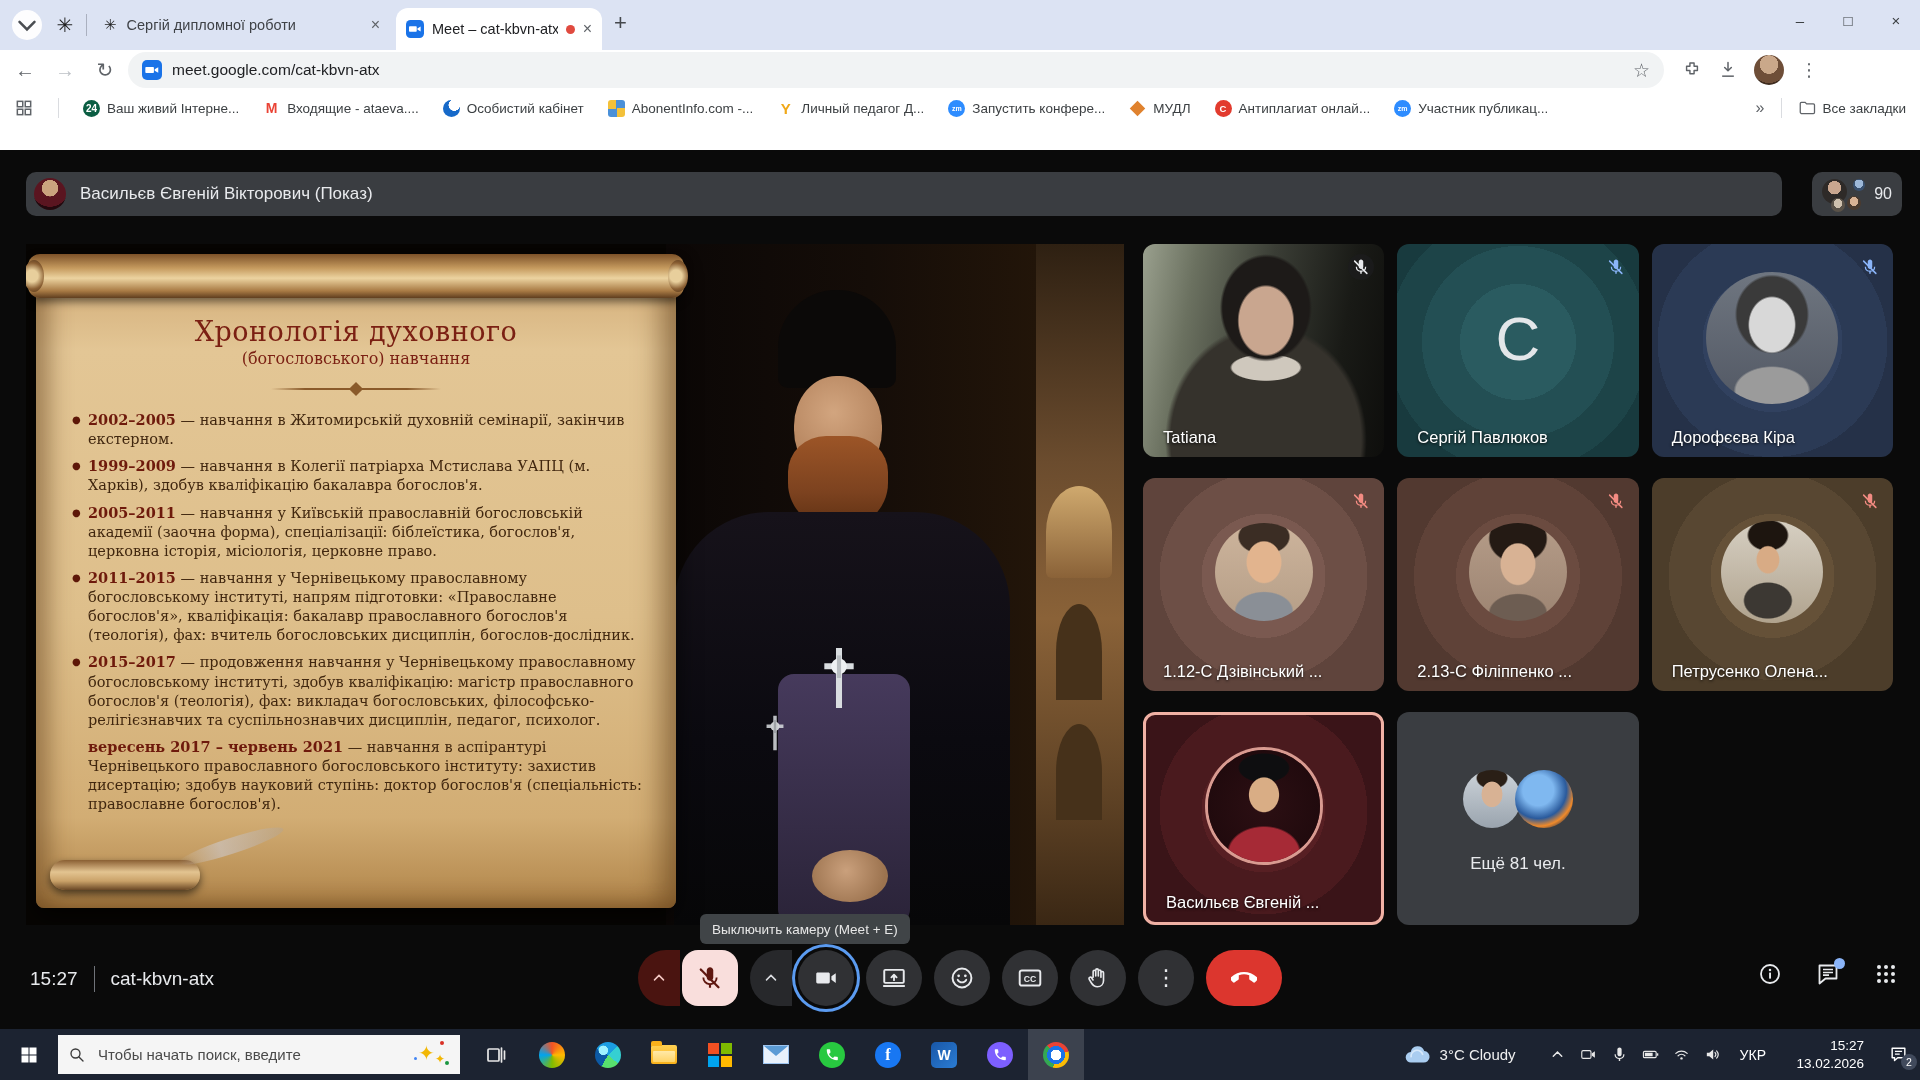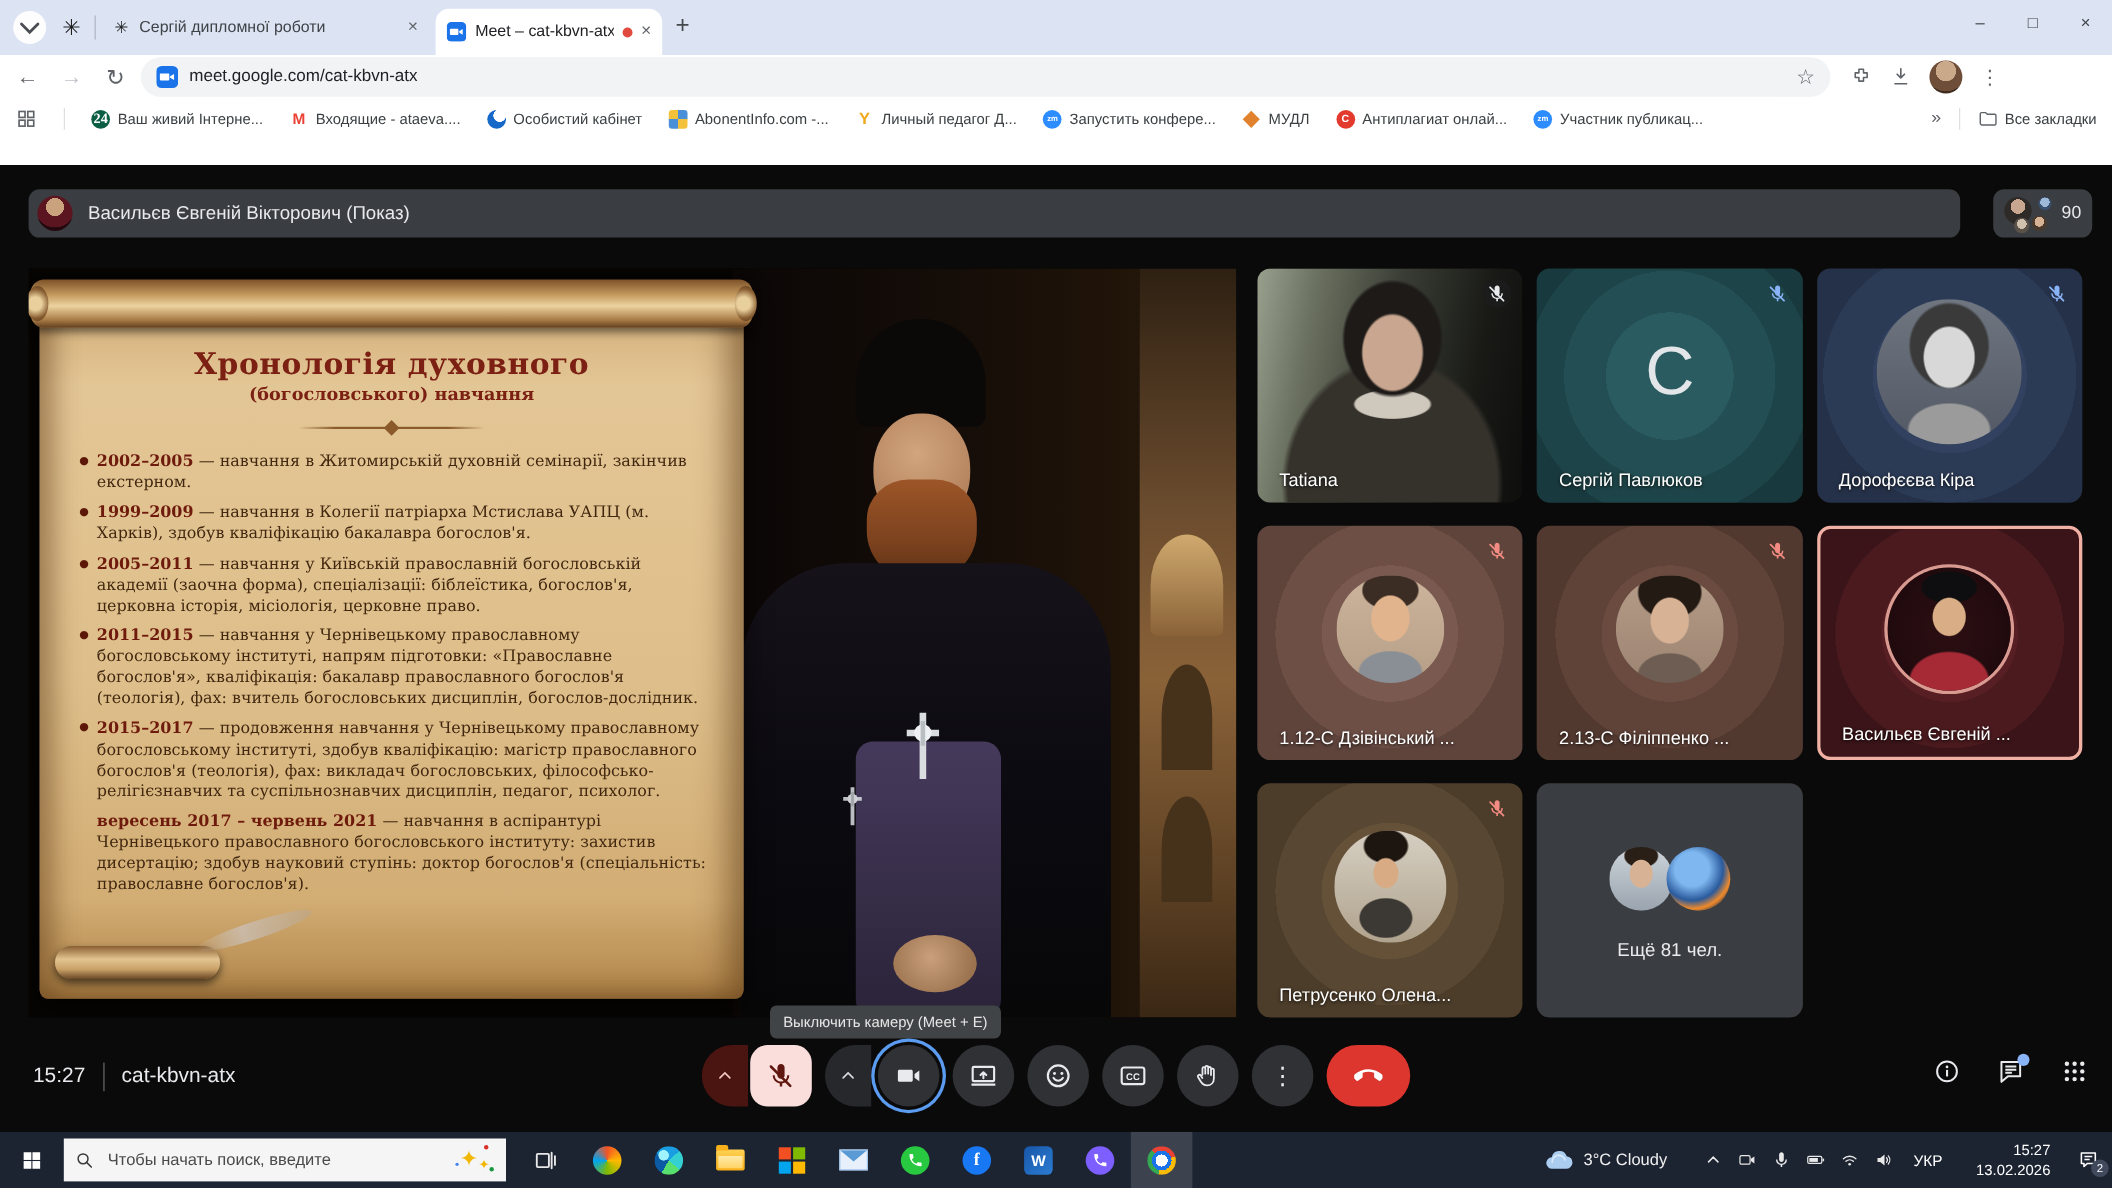--- a/index.html
+++ b/index.html
@@ -36,21 +36,21 @@
   .kebab{font-size:18px;color:#5f6368;}
 
   
   .bookmarks{position:absolute;left:0;top:90px;width:1920px;height:60px;background:#fff;}
   .bmrow{display:flex;align-items:center;height:36px;padding:0 14px;gap:24px;}
   .bm{display:flex;align-items:center;gap:7px;font-size:13.5px;color:#3c4043;white-space:nowrap;}
   .vsep{width:1px;height:20px;background:#dadce0;}
   .bmright{margin-left:auto;display:flex;align-items:center;gap:16px;}
   .ovf{font-size:16px;color:#5f6368;}
   .fi{width:17px;height:17px;border-radius:50%;display:flex;align-items:center;justify-content:center;font-weight:bold;color:#fff;flex:0 0 auto;}
-  .fi24{background:#0b5e43;font-size:13px;font-family:Liberation Serif, serif;}
+  .fi24{background:#0b5e43;font-size:10px;}
   .figm{background:none;color:#ea4335;font-size:14px;border-radius:0;}
   .fikab{background:radial-gradient(circle at 66% 30%,#fff 0 34%,#1669c9 36%);}
   .fiabo{border-radius:3px;background:conic-gradient(#4a90d9 0 25%,#f3c13a 0 50%,#4a90d9 0 75%,#f3c13a 0);}
   .fiY{background:none;color:#f0a818;font-size:15px;border-radius:0;}
   .fizm{background:#2d8cff;font-size:7px;}
   .fimudl{border-radius:2px;background:none;}
   .fimudl i{display:block;width:11px;height:11px;background:#e0822e;transform:rotate(45deg);}
   .fianti{background:#e23b2e;font-size:9.5px;}
 
   
@@ -69,21 +69,21 @@
 
   
   .slide{position:absolute;left:26px;top:94px;width:1098px;height:681px;background:#070503;overflow:hidden;}
   .parch{position:absolute;left:10px;top:16px;width:640px;height:648px;border-radius:8px;
     background:linear-gradient(180deg,#c49a62 0%,#d9b784 7%,#e3c695 14%,#debf8b 55%,#d2ad74 86%,#b08449 100%);
     box-shadow:inset 14px 0 22px rgba(90,55,20,.45), inset -16px 0 26px rgba(90,55,20,.5), 0 8px 24px rgba(0,0,0,.7);}
   .roll{position:absolute;left:-8px;top:-6px;width:656px;height:44px;border-radius:12px;
     background:linear-gradient(180deg,#7c5128 0%,#c59a5e 32%,#ecd3a0 55%,#a87a44 84%,#5f3e1f 100%);box-shadow:0 4px 8px rgba(0,0,0,.5);}
   .roll i{position:absolute;top:6px;width:20px;height:32px;border-radius:50%;background:radial-gradient(circle at 40% 50%,#e8cf9c 0 30%,#8a5f33 65%,#4a2f15);}
   .roll i.l{left:-4px;} .roll i.r{right:-4px;}
-  .stitle{position:absolute;left:0;top:56px;width:100%;text-align:center;font-family:"DejaVu Serif",serif;color:#7b2013;font-weight:bold;}
+  .stitle{position:absolute;left:0;top:56px;width:100%;text-align:center;font-family:"DejaVu Serif",serif;color:#7b2013;font-weight:normal;}
   .stitle .l1{font-size:27px;letter-spacing:.5px;}
   .stitle .l2{font-size:16px;margin-top:2px;}
   .orn{position:absolute;left:50%;top:128px;transform:translateX(-50%);width:170px;height:10px;
     background:linear-gradient(90deg,transparent,#8a5a2a 20%,#8a5a2a 80%,transparent);height:2px;}
   .orn:after{content:"";position:absolute;left:50%;top:-4px;width:10px;height:10px;transform:translateX(-50%) rotate(45deg);background:#8a5a2a;}
   .bullets{position:absolute;left:36px;top:150px;width:574px;font-family:"DejaVu Serif",serif;font-size:14.5px;line-height:1.32;color:#41270f;}
   .bi{display:flex;margin-bottom:7px;}
   .dot{width:16px;flex:0 0 16px;color:#5d1708;font-size:10px;padding-top:3px;}
   .yr{font-weight:bold;color:#6e1a0c;}
   .bi.nodot{padding-left:16px;}
@@ -612,32 +612,32 @@
       </div>
       <div class="tile t5">
         <span class="pav"></span>
         <span class="mic">
             <svg>
               <use href="#i-micoff"></use>
             </svg>
           </span>
         <span class="tname">2.13-С Філіппенко ...</span>
       </div>
+      <div class="tile t6">
+        <span class="pav"></span>
+        <span class="mic">
+            <svg>
+              <use href="#i-micoff"></use>
+            </svg>
+          </span>
+        <span class="tname">Петрусенко Олена...</span>
+      </div>
       <div class="tile t7">
         <span class="pav"></span>
         <span class="tname">Васильєв Євгеній ...</span>
-      </div>
-      <div class="tile t6">
-        <span class="pav"></span>
-        <span class="mic">
-            <svg>
-              <use href="#i-micoff"></use>
-            </svg>
-          </span>
-        <span class="tname">Петрусенко Олена...</span>
       </div>
       <div class="tile t8">
         <span class="pair">
             <i class="pa"></i>
             <i class="pb"></i>
           </span>
         <span class="more">Ещё 81 чел.</span>
       </div>
     </div>
 

